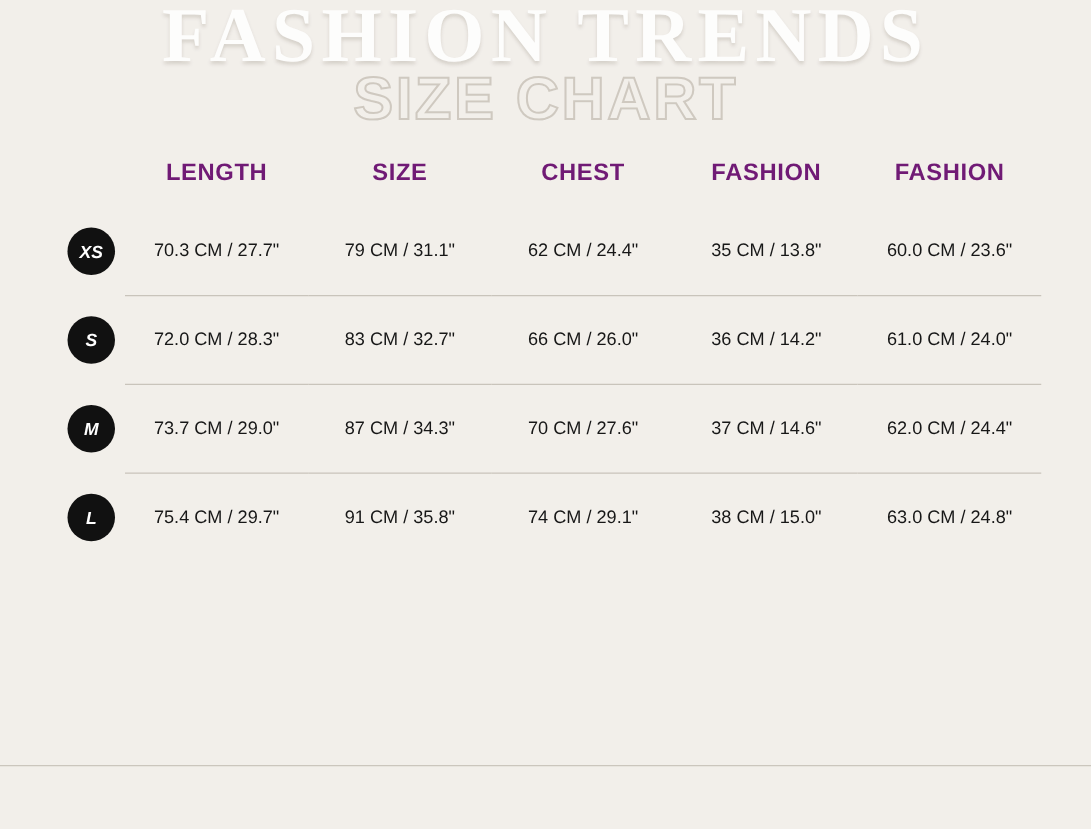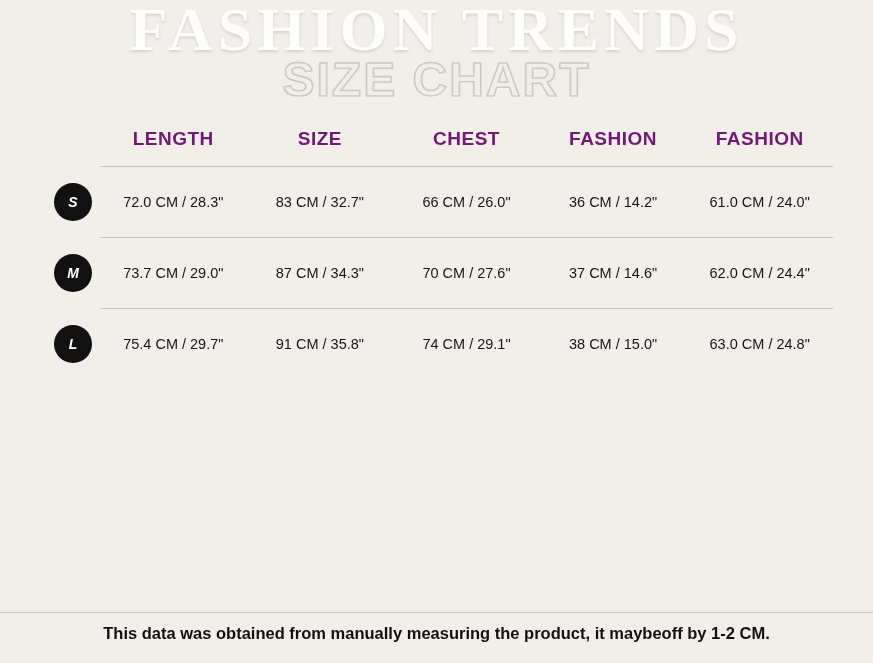--- a/index.html
+++ b/index.html
@@ -158,20 +158,30 @@
         <tr>
           <th class="sz-head"></th>
           <th class="col-head">LENGTH</th>
           <th class="col-head">SIZE</th>
           <th class="col-head">CHEST</th>
           <th class="col-head">FASHION</th>
           <th class="col-head">FASHION</th>
         </tr>
       </thead>
       <tbody>
+        <tr class="first-row">
+          <td class="sz-cell">
+            <div class="badge">XS</div>
+          </td>
+          <td class="val">70.3  CM /  27.7"</td>
+          <td class="val">79 CM /   31.1"</td>
+          <td class="val">62 CM /  24.4"</td>
+          <td class="val">35 CM /   13.8"</td>
+          <td class="val">60.0  CM /  23.6"</td>
+        </tr>
         <tr>
           <td class="sz-cell">
             <div class="badge">S</div>
           </td>
           <td class="val">72.0  CM /  28.3"</td>
           <td class="val">83 CM /  32.7"</td>
           <td class="val">66 CM /  26.0"</td>
           <td class="val">36 CM /  14.2"</td>
           <td class="val">61.0  CM /  24.0"</td>
         </tr>
@@ -193,15 +203,14 @@
           <td class="val">91 CM /  35.8"</td>
           <td class="val">74 CM /  29.1"</td>
           <td class="val">38 CM /  15.0"</td>
           <td class="val">63.0  CM /  24.8"</td>
         </tr>
       </tbody>
     </table>
   </div>
 
   <div class="footer-rule"></div>
-  <div class="footer-note">This data was obtained from manually measuring the product, it maybeoff by 1-2 CM.</div>
 
 </div>
 
 </body></html>

